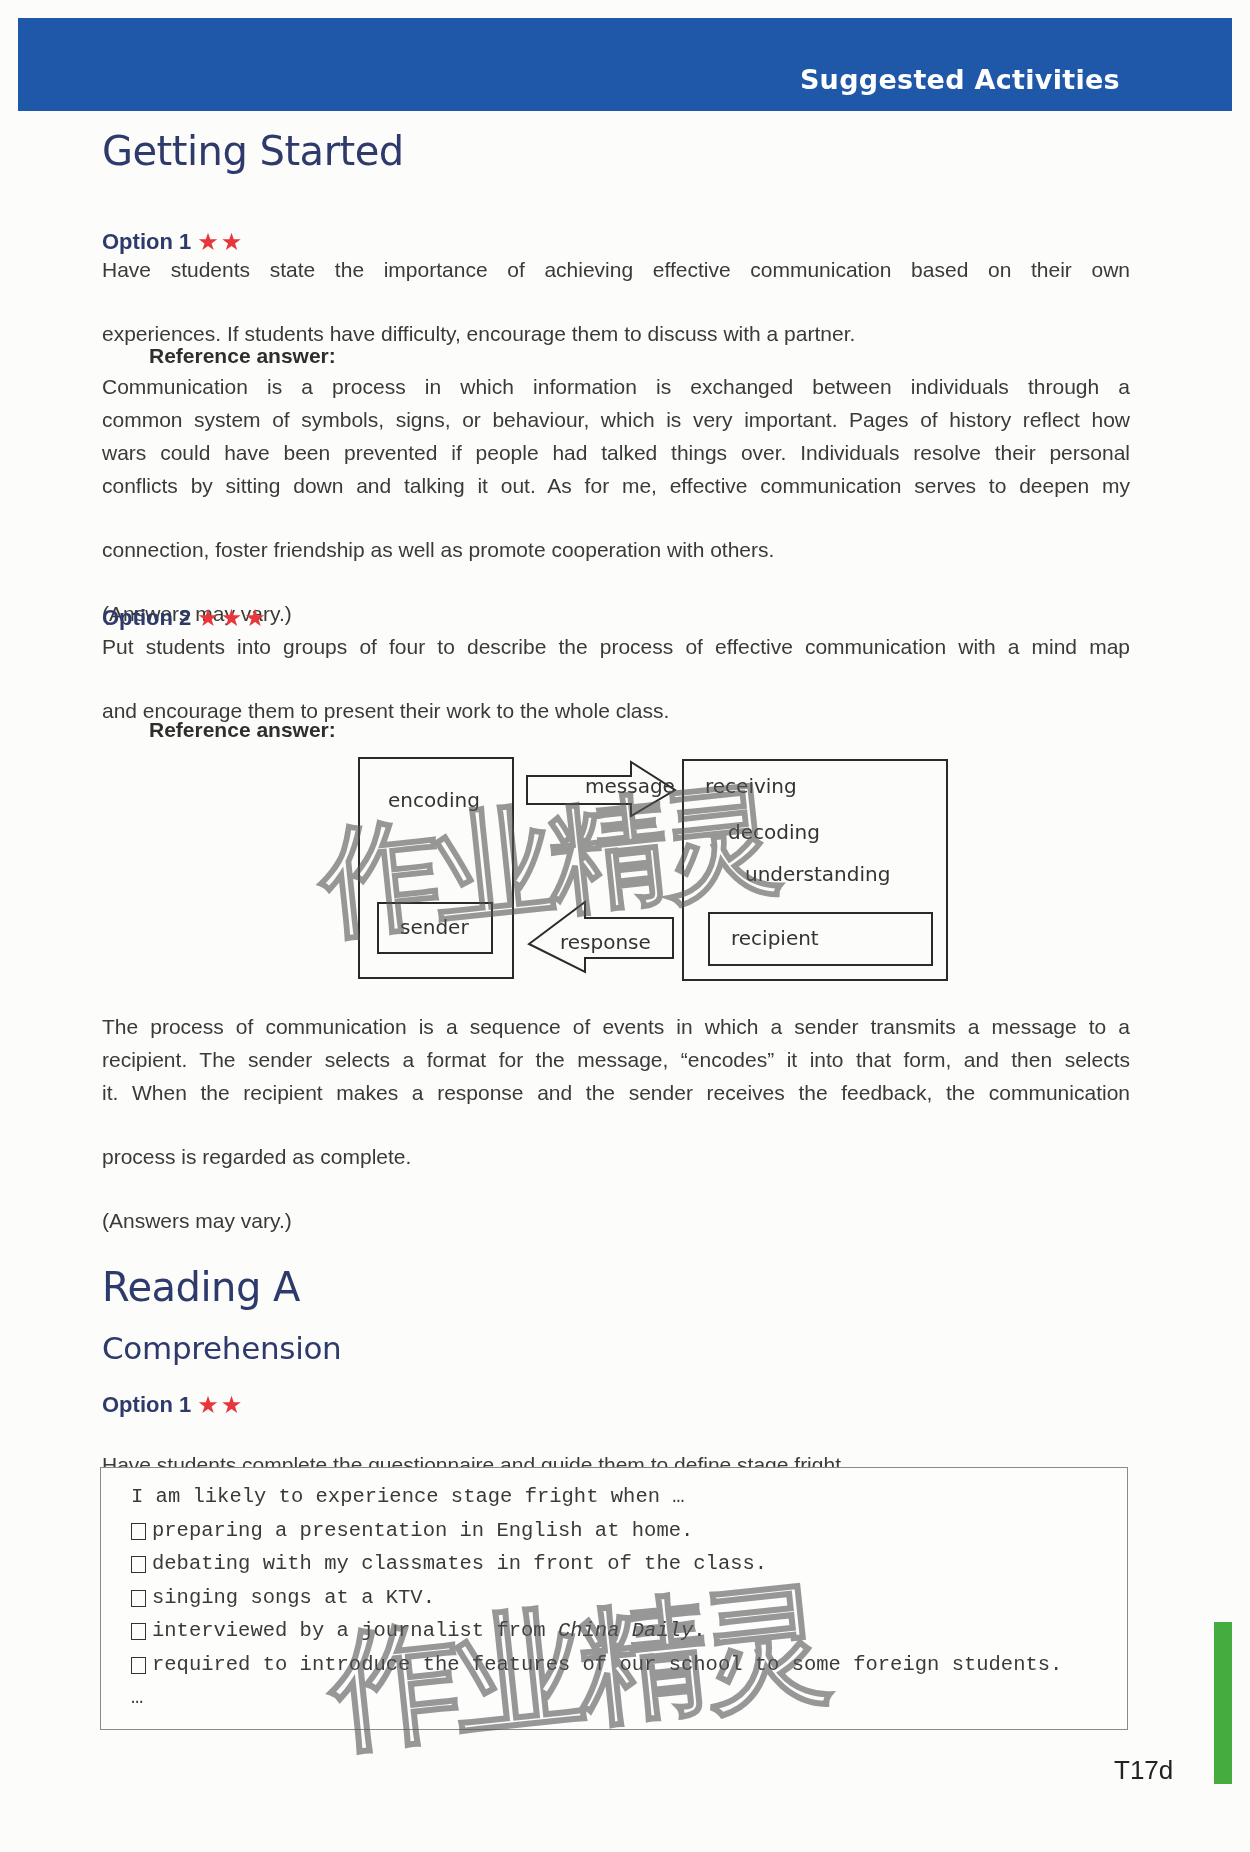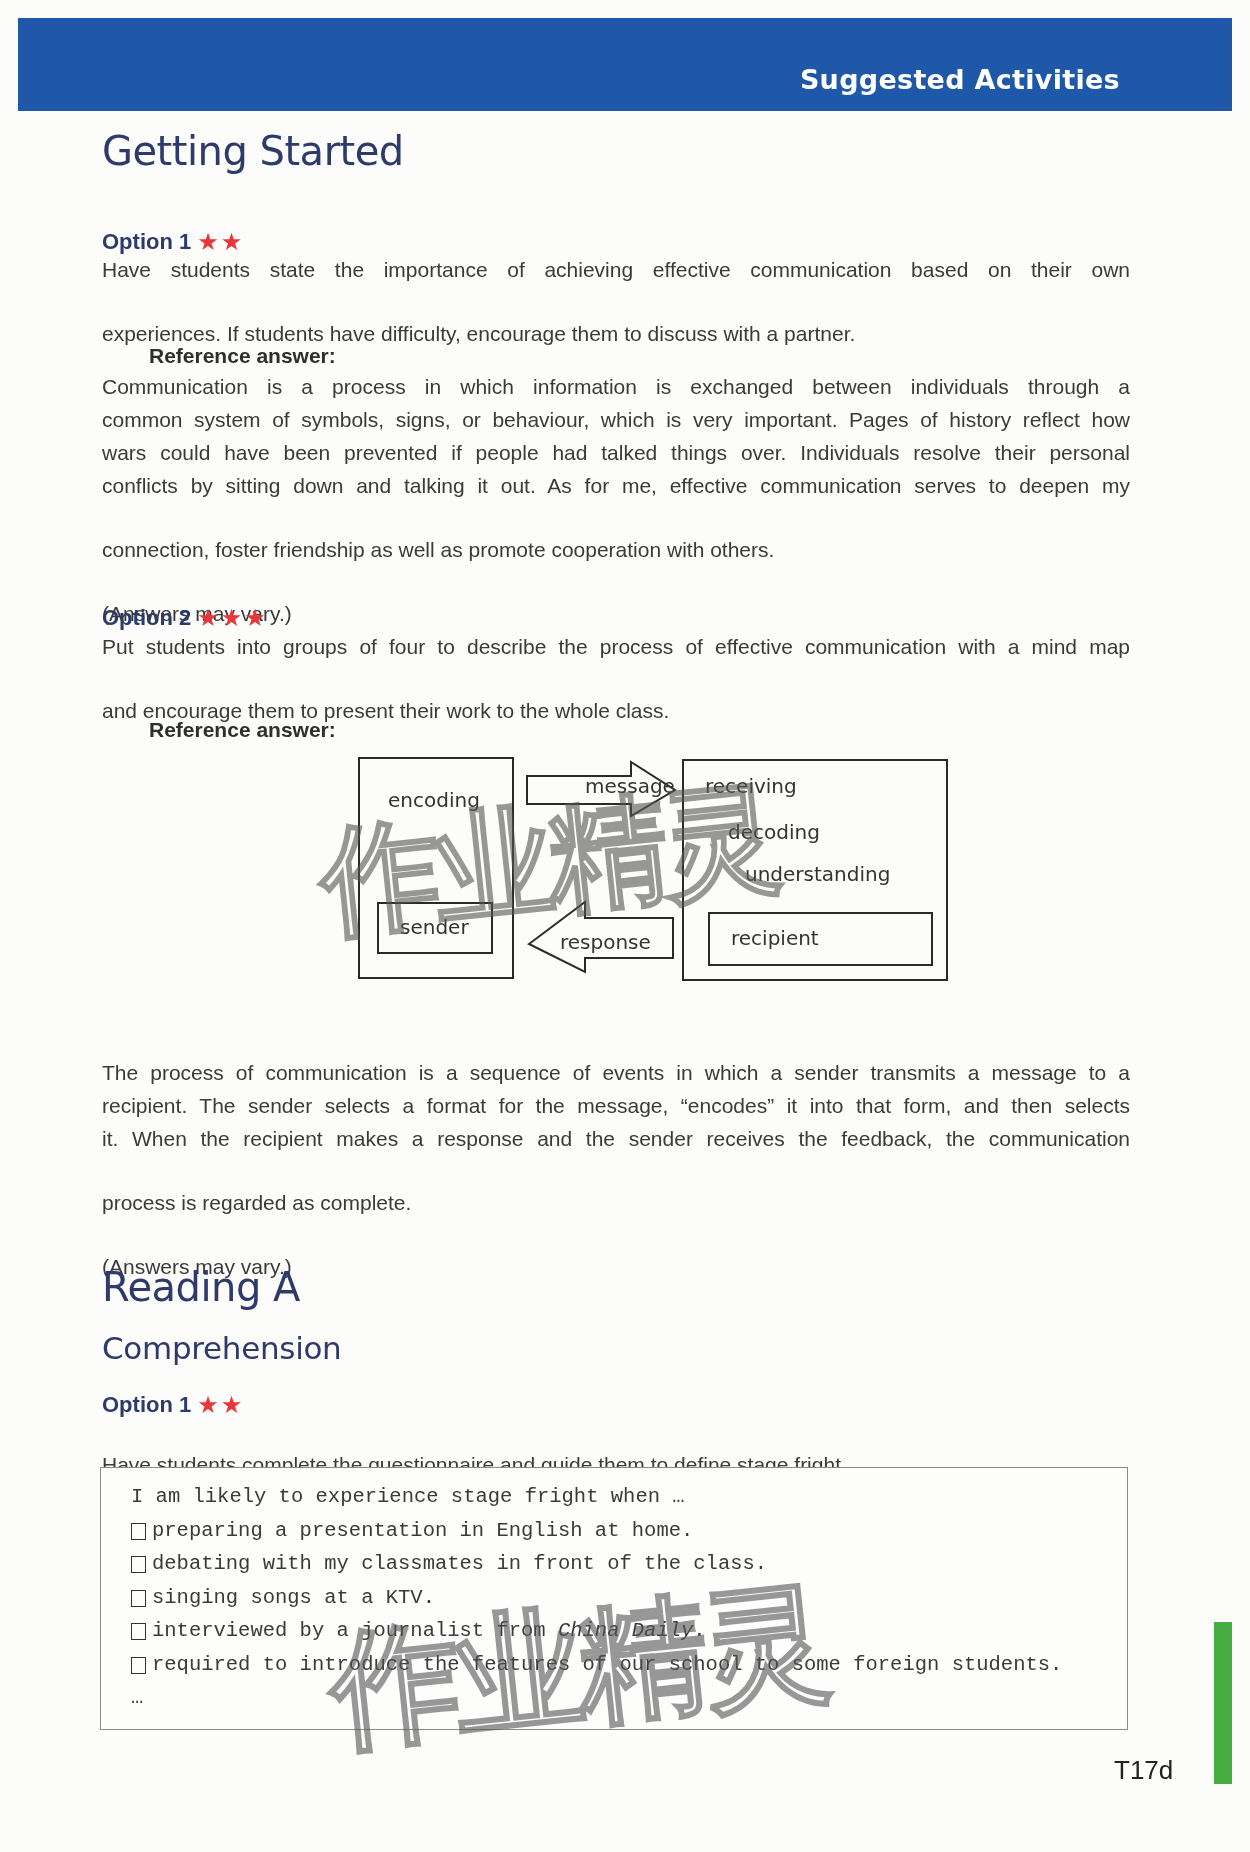--- a/index.html
+++ b/index.html
@@ -140,21 +140,21 @@
   <div class="box" style="left:327px; top:7px; width:266px; height:222px;"></div>
   <div class="dtext" style="left:350px; top:22px;">receiving</div>
   <div class="dtext" style="left:373px; top:68px;">decoding</div>
   <div class="dtext" style="left:390px; top:110px;">understanding</div>
   <div class="box" style="left:353px; top:160px; width:225px; height:54px;"></div>
   <div class="dtext" style="left:376px; top:174px;">recipient</div>
 </div>
 
 <div class="watermark" style="left:320px; top:780px; font-size:120px; transform:rotate(-6deg);">作业精灵</div>
 
-<div class="para" style="top:1056px;">
+<div class="para" style="top:1010px;">
   <span class="line">The process of communication is a sequence of events in which a sender transmits a message to a</span>
   <span class="line">recipient. The sender selects a format for the message, “encodes” it into that form, and then selects</span>
   <span class="line">it. When the recipient makes a response and the sender receives the feedback, the communication</span>
   <span class="line last">process is regarded as complete.</span>
   <span class="line last">(Answers may vary.)</span>
 </div>
 
 <div class="h1" style="top:1264px;">Reading A</div>
 <div class="h2" style="top:1330px;">Comprehension</div>
 

